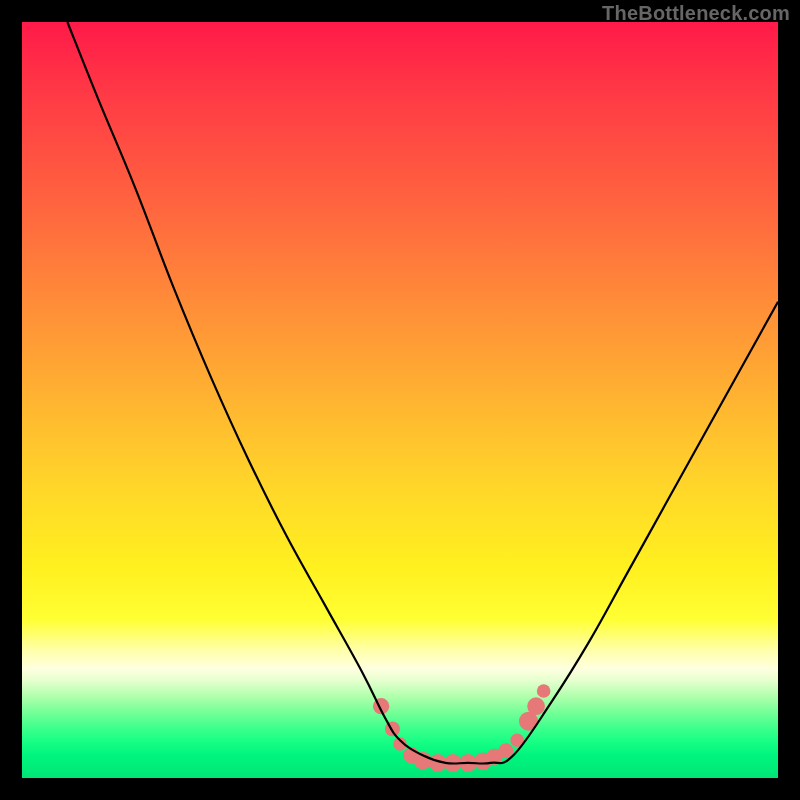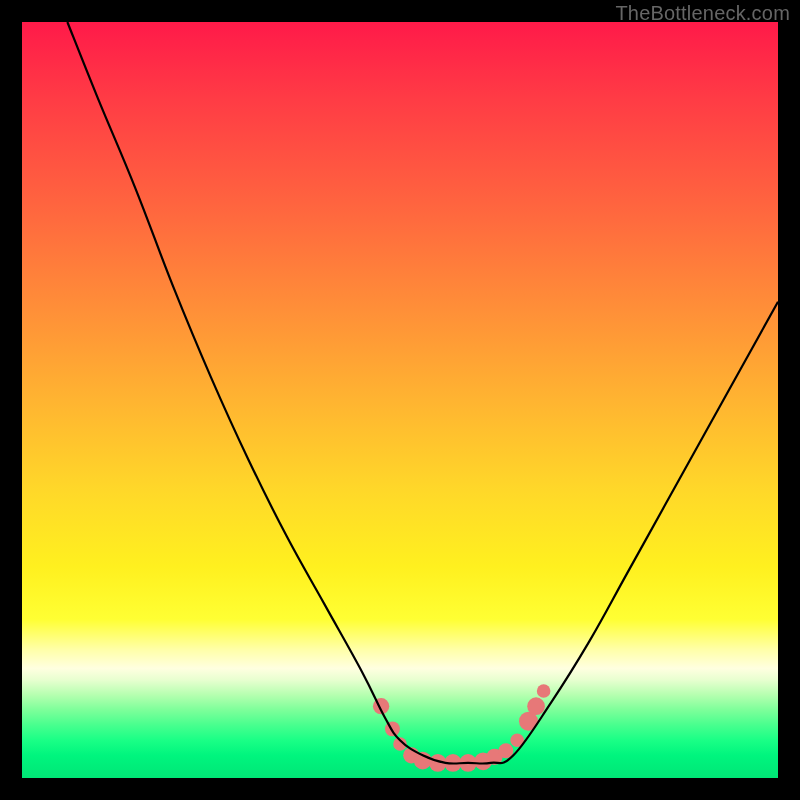--- a/index.html
+++ b/index.html
@@ -46,21 +46,21 @@
         #00f57e 97%,
         #00e676 100%
       );
   }
   .attribution {
     position: absolute;
     top: 2px;
     right: 10px;
     color: #666;
     font-size: 20px;
-    font-weight: 400;
+    font-weight: 700;
     letter-spacing: 0.2px;
     user-select: none;
   }
   svg.curve {
     position: absolute;
     left: 0;
     top: 0;
     width: 756px;
     height: 756px;
     overflow: visible;

